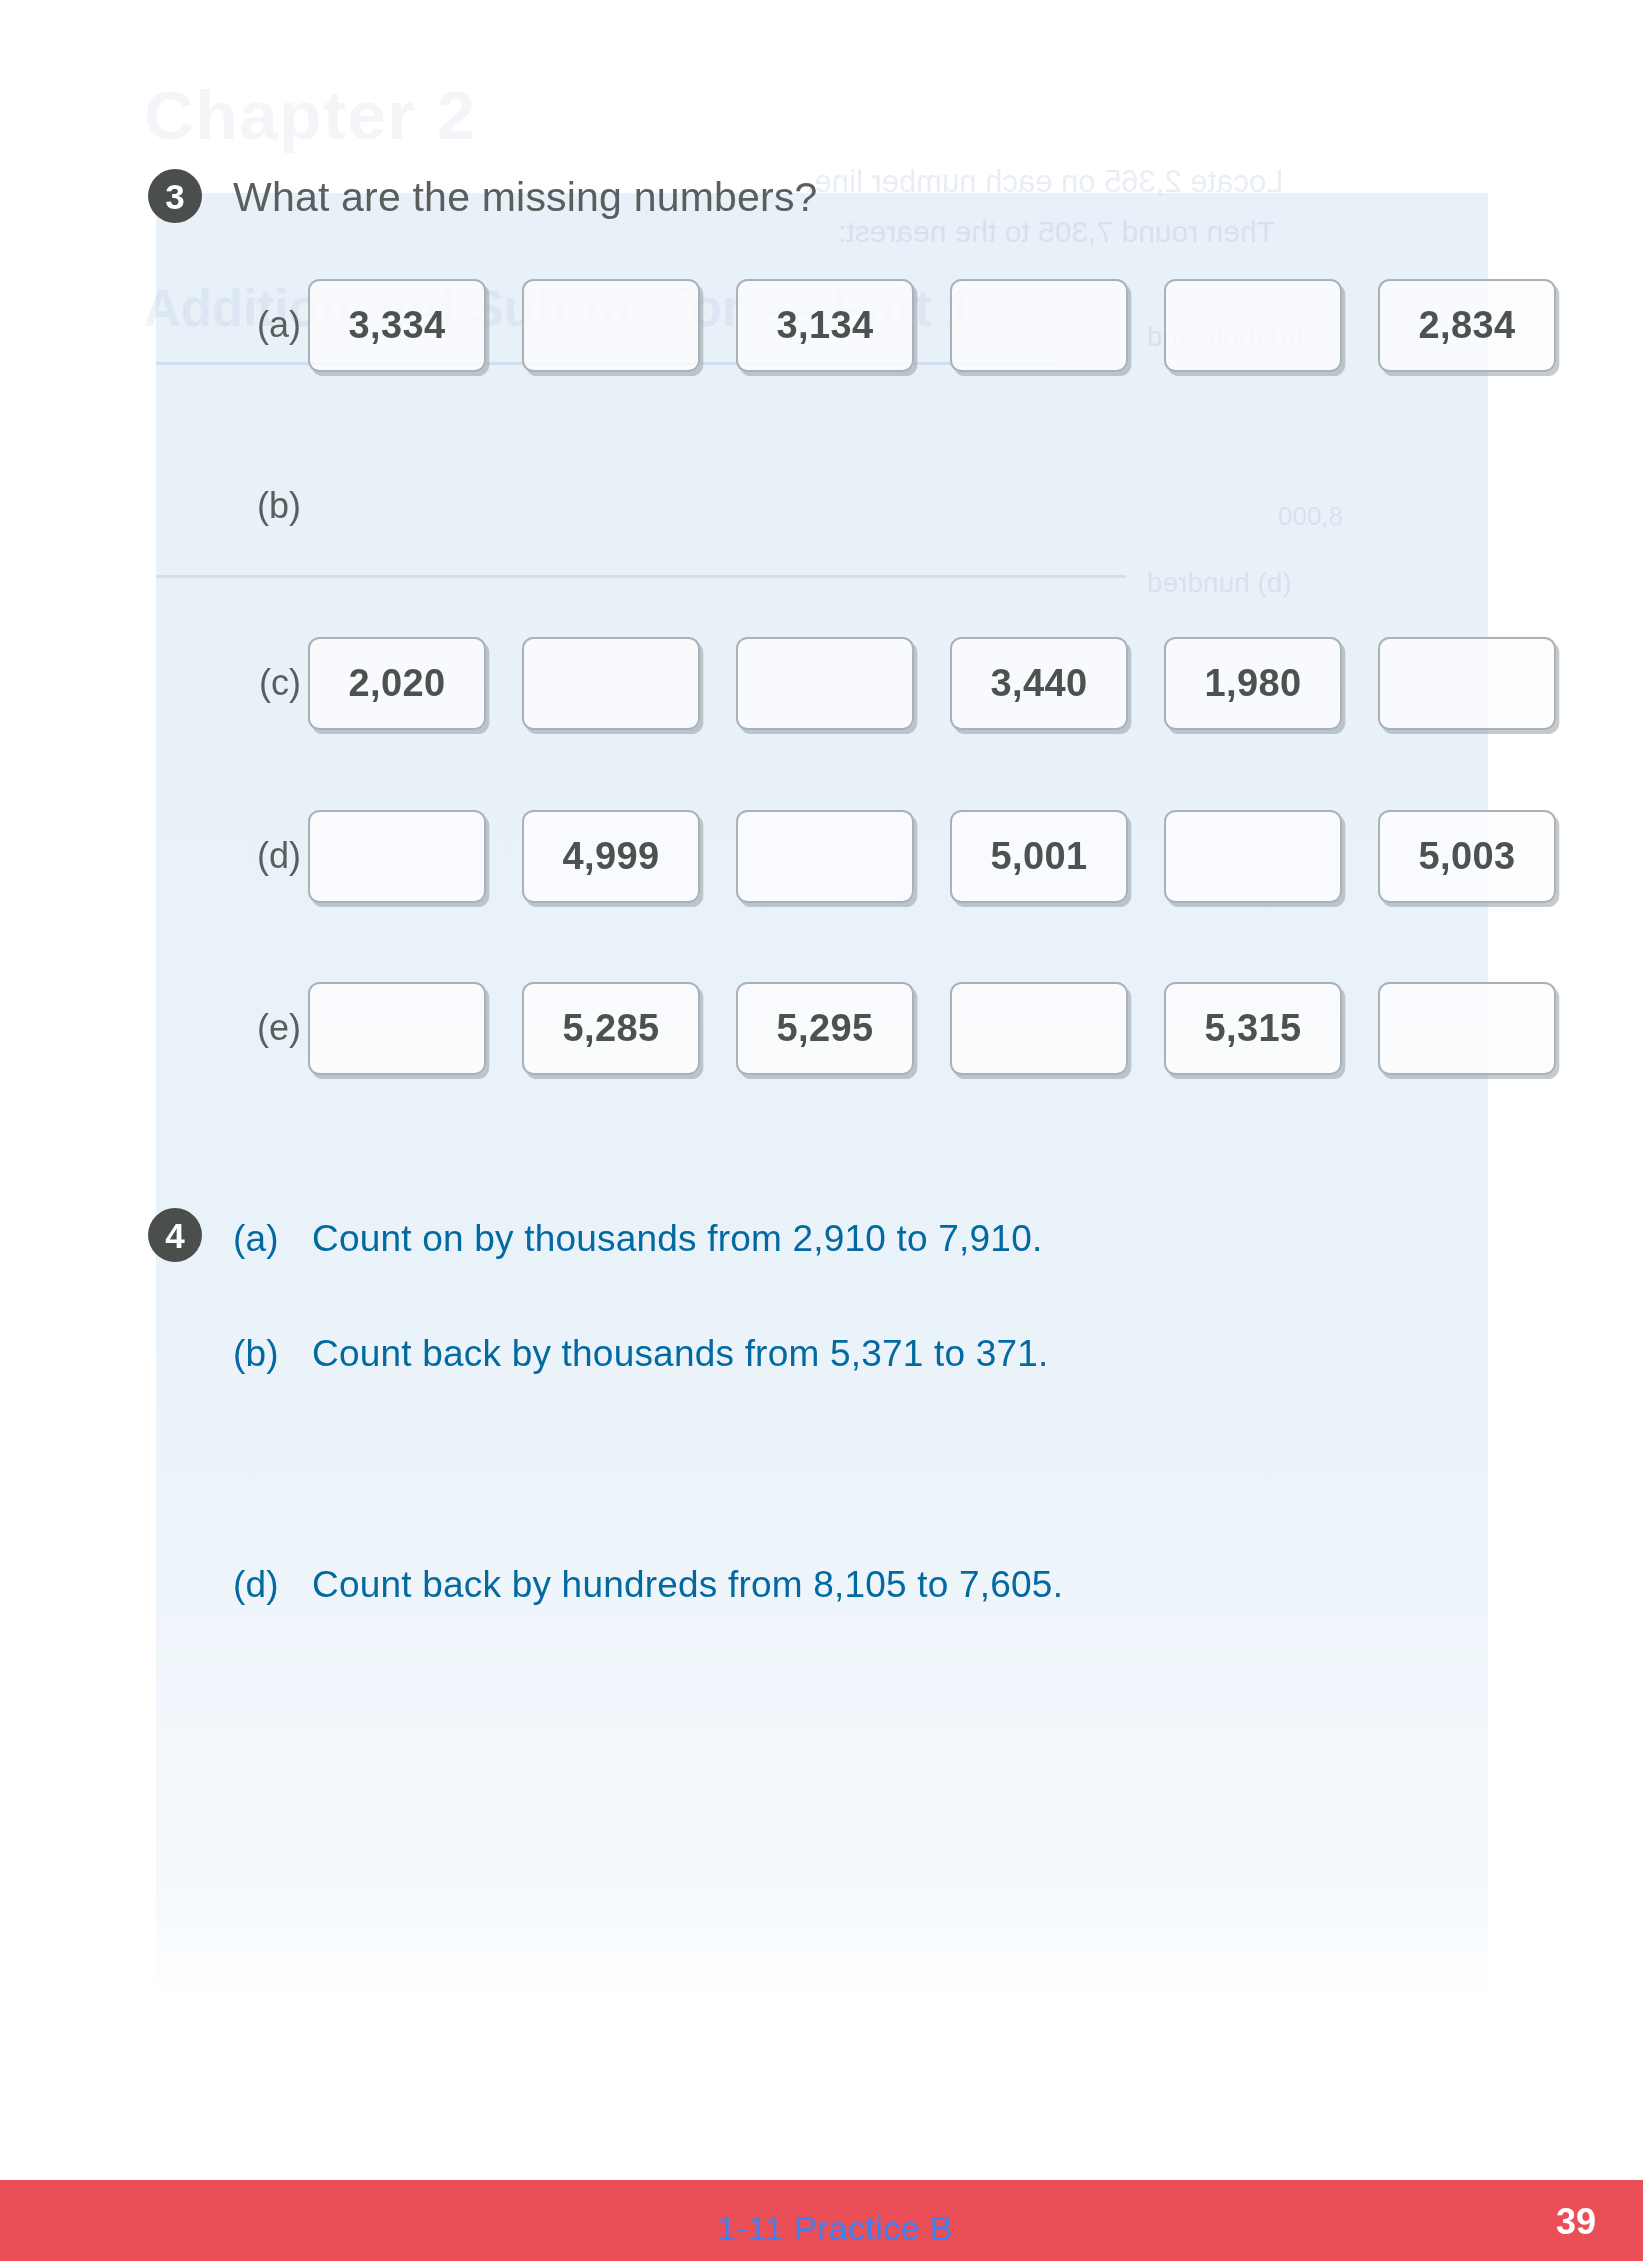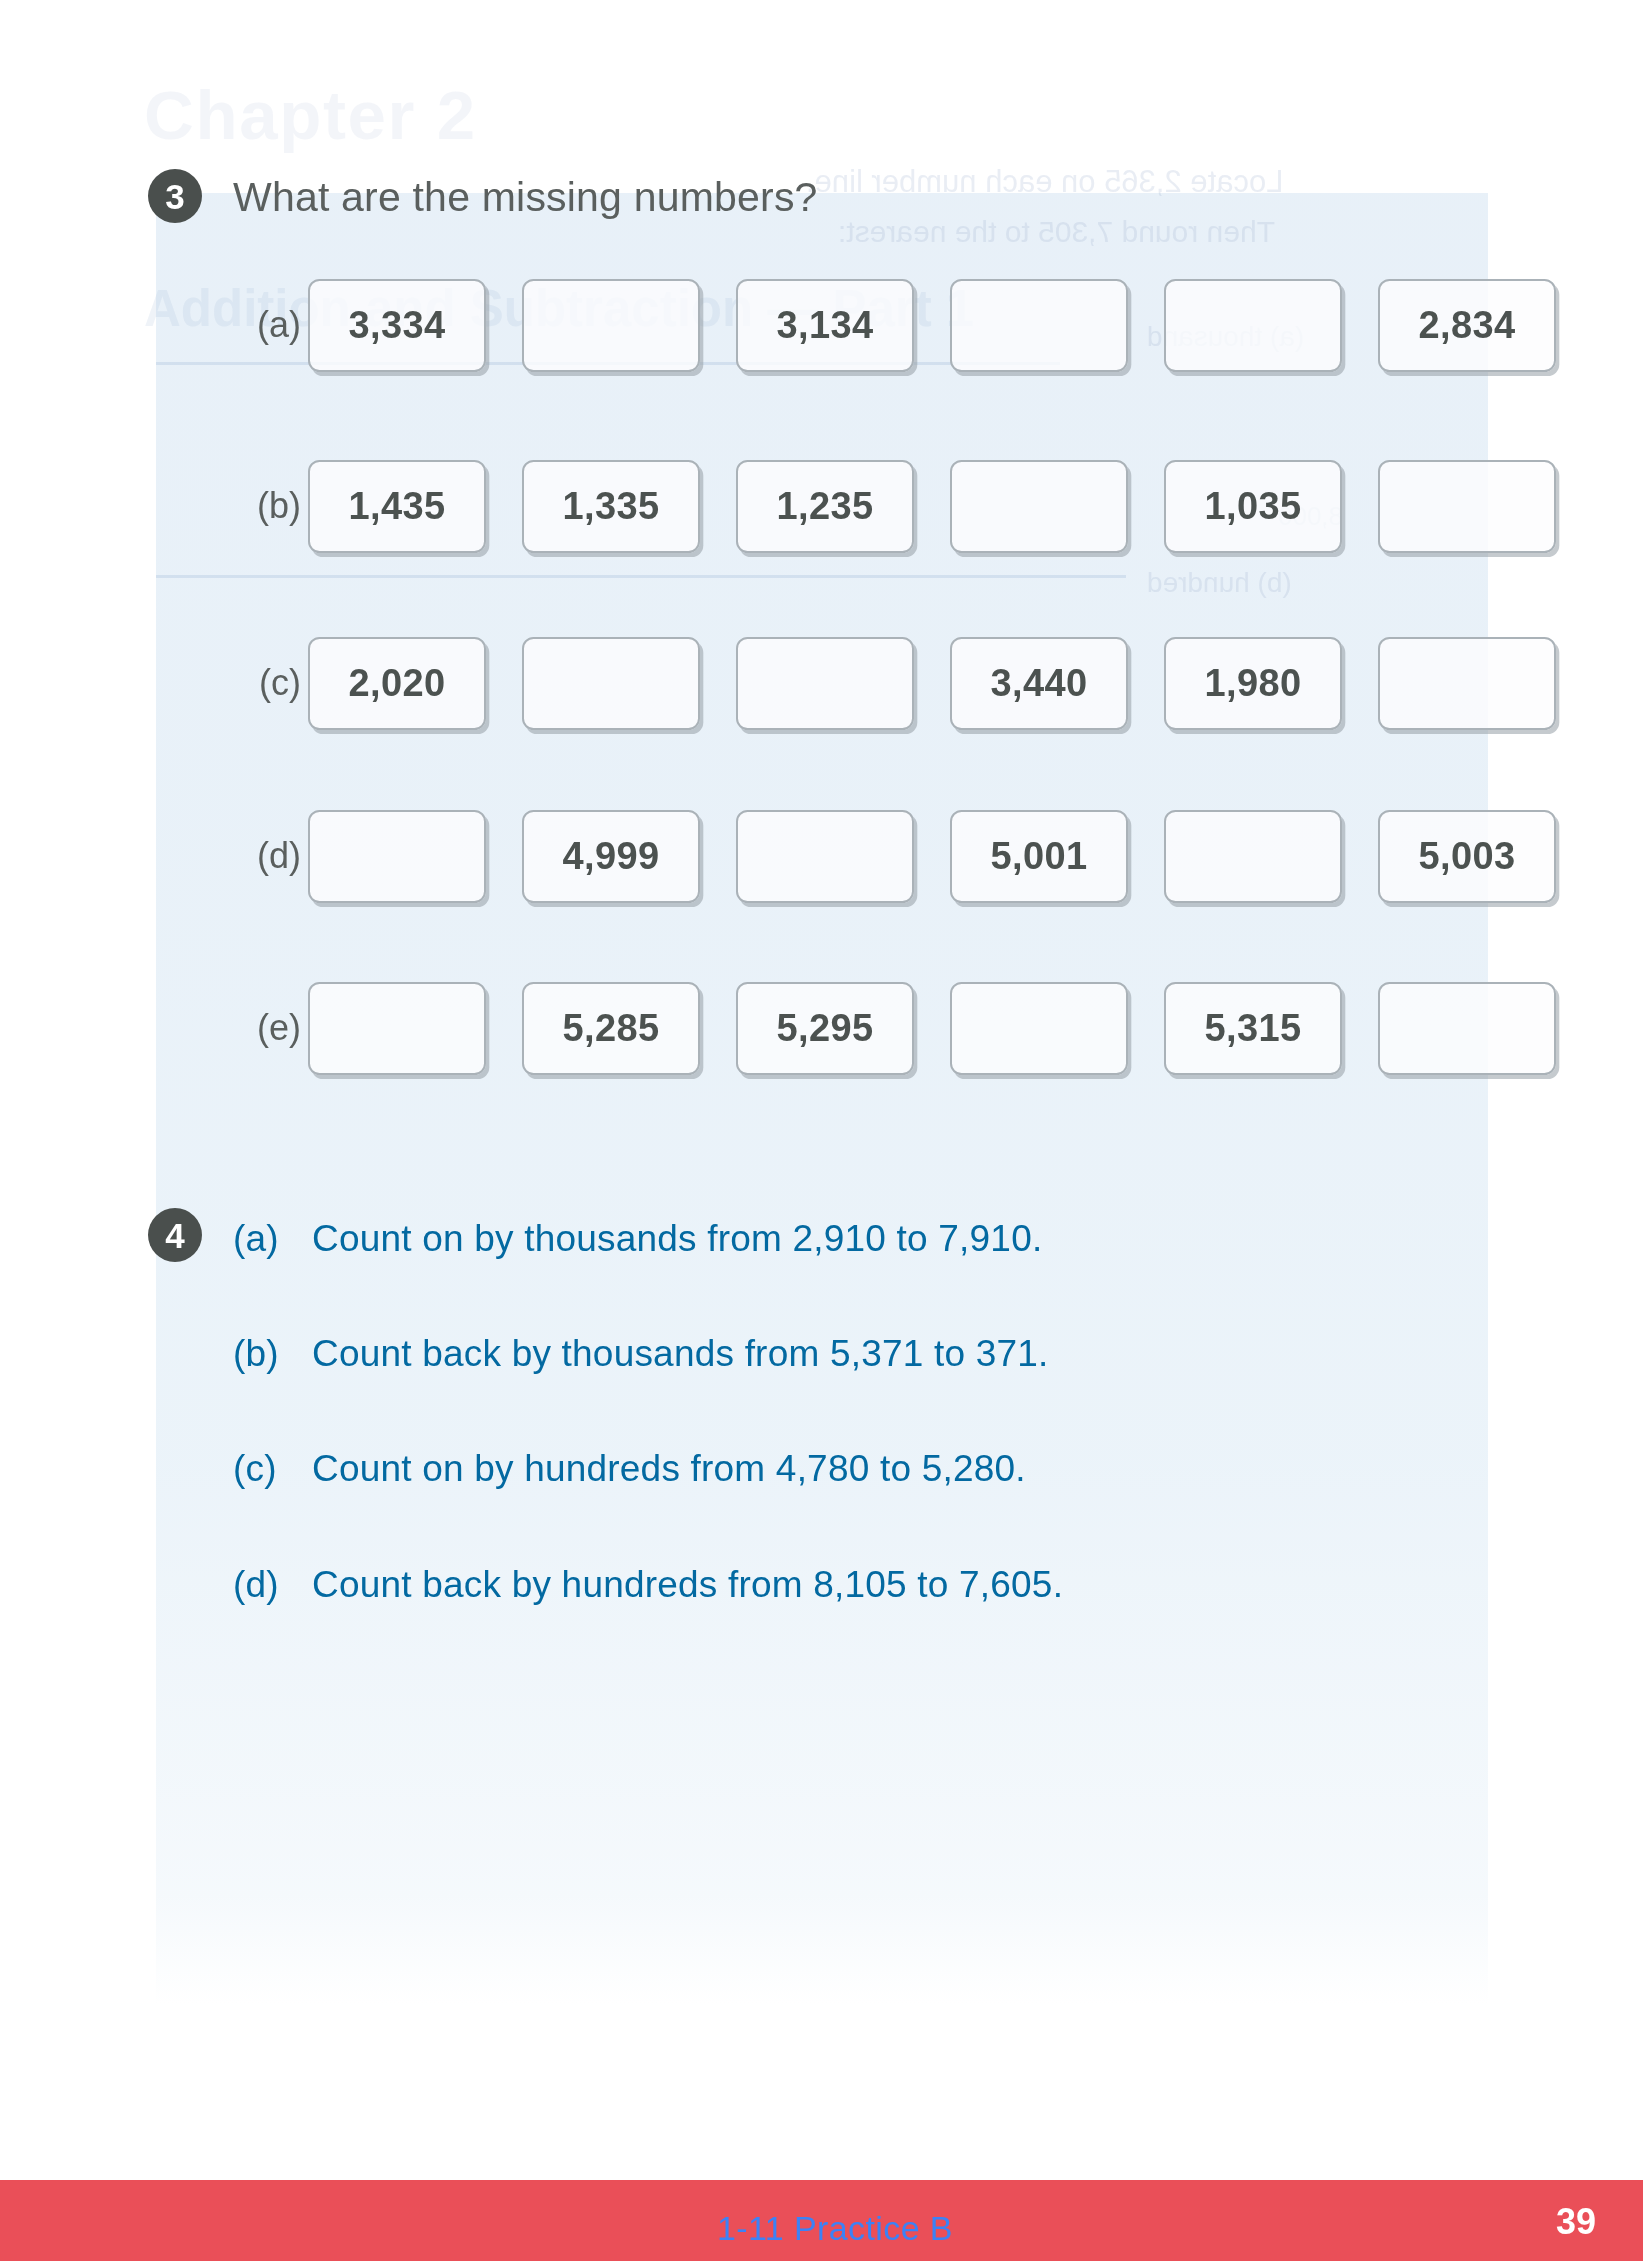--- a/index.html
+++ b/index.html
@@ -226,28 +226,20 @@
         <div class="numbox empty"></div>
         <div class="numbox">3,134</div>
         <div class="numbox empty"></div>
         <div class="numbox empty"></div>
         <div class="numbox">2,834</div>
       </div>
     </div>
 
     <div class="row" style="top:460px">
       <div class="row-label">(b)</div>
-      <div class="boxes">
-        <div class="numbox">1,435</div>
-        <div class="numbox">1,335</div>
-        <div class="numbox">1,235</div>
-        <div class="numbox empty"></div>
-        <div class="numbox">1,035</div>
-        <div class="numbox empty"></div>
-      </div>
     </div>
 
     <div class="row" style="top:637px">
       <div class="row-label">(c)</div>
       <div class="boxes">
         <div class="numbox">2,020</div>
         <div class="numbox empty"></div>
         <div class="numbox empty"></div>
         <div class="numbox">3,440</div>
         <div class="numbox">1,980</div>
@@ -282,23 +274,20 @@
     <div class="q-badge q4-badge">4</div>
 
     <div class="q4-item" style="top:1218px">
       <span class="marker">(a)</span><span>Count on by thousands from 2,910 to 7,910.</span>
     </div>
 
     <div class="q4-item" style="top:1333px">
       <span class="marker">(b)</span><span>Count back by thousands from 5,371 to 371.</span>
     </div>
 
-    <div class="q4-item" style="top:1448px">
-      <span class="marker">(c)</span><span>Count on by hundreds from 4,780 to 5,280.</span>
-    </div>
 
     <div class="q4-item" style="top:1564px">
       <span class="marker">(d)</span><span>Count back by hundreds from 8,105 to 7,605.</span>
     </div>
 
   </div>
 
   <div class="footer-band"></div>
   <div class="footer-text">1-11  Practice B</div>
   <div class="footer-page">39</div>

